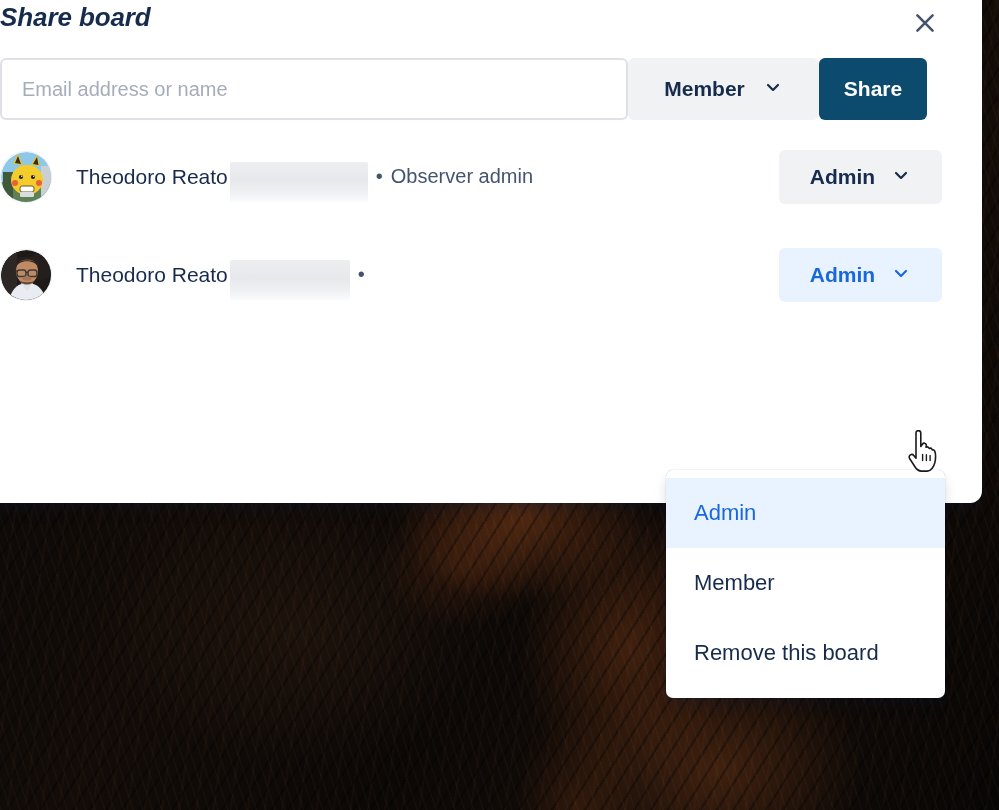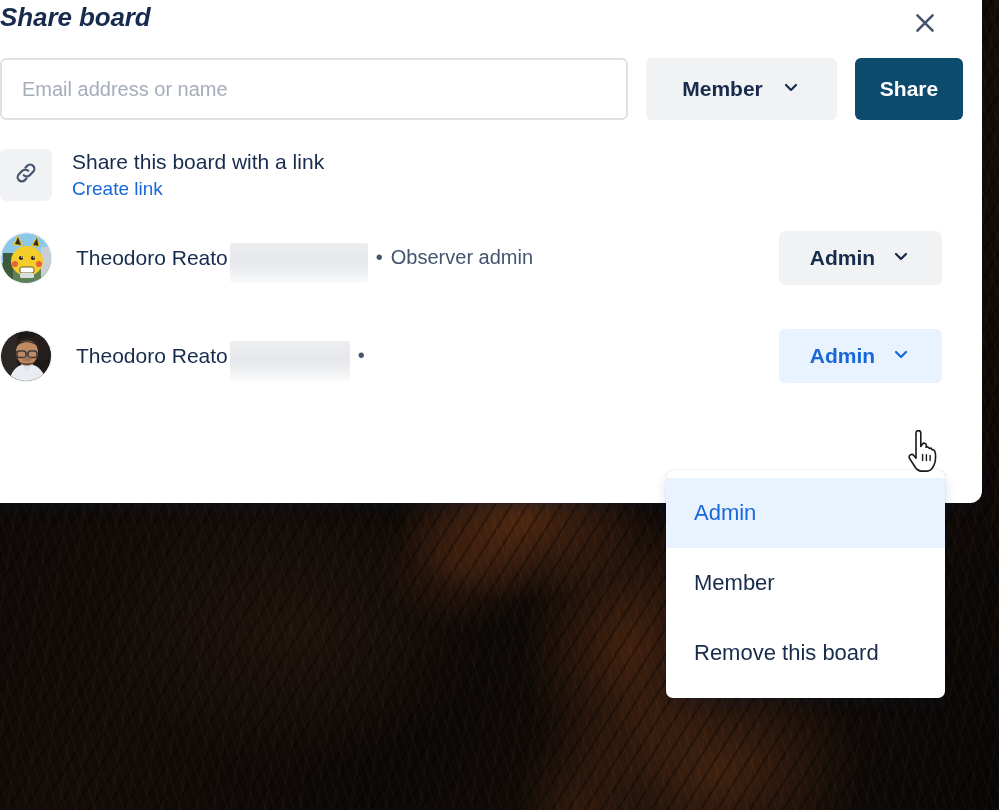--- a/index.html
+++ b/index.html
@@ -60,21 +60,21 @@
   #close-button {
     width: 34px; height: 34px;
     display: flex; align-items: center; justify-content: center;
     border: none; background: transparent; cursor: pointer;
     border-radius: 4px; margin-right: 22px; margin-top: 6px;
   }
   #close-button svg { display: block; }
 
   
   .invite-row {
-    display: flex; align-items: stretch; gap: 18px;
+    display: flex; align-items: stretch; 
     margin-top: 14px; height: 62px;
     padding-left: 0px;
   }
   #share-email-input {
     flex: 0 0 628px;
     height: 62px;
     border: 2px solid #dfe1e6;
     border-radius: 6px;
     background: #ffffff;
     font-family: "Liberation Sans", sans-serif;
@@ -216,34 +216,20 @@
         <span>
           <svg width="20" height="20" viewBox="0 0 24 24" fill="none" aria-hidden="true">
             <path d="M6 9.5 L12 15.5 L18 9.5" stroke="#172b4d" stroke-width="2.6" stroke-linecap="round" stroke-linejoin="round"></path>
           </svg>
         </span>
       </button>
 
       <button id="share-submit-button">Share</button>
     </div>
 
-    <div class="link-row">
-      <div id="link-icon-box">
-        <span>
-          <svg width="28" height="28" viewBox="0 0 24 24" fill="none" aria-hidden="true">
-            <path d="M10.1 13.9a3.6 3.6 0 0 0 5.1 0l2.9-2.9a3.6 3.6 0 1 0-5.1-5.1l-1.4 1.4" stroke="#44546f" stroke-width="1.9" stroke-linecap="round" stroke-linejoin="round"></path>
-            <path d="M13.9 10.1a3.6 3.6 0 0 0-5.1 0l-2.9 2.9a3.6 3.6 0 1 0 5.1 5.1l1.4-1.4" stroke="#44546f" stroke-width="1.9" stroke-linecap="round" stroke-linejoin="round"></path>
-          </svg>
-        </span>
-      </div>
-      <div class="link-text-col">
-        <div id="link-title">Share this board with a link</div>
-        <button id="create-link-button">Create link</button>
-      </div>
-    </div>
 
     <div class="member-list">
 
       <div class="member-row">
         <div class="avatar">
           <svg width="52" height="52" viewBox="0 0 52 52" aria-hidden="true">
             <defs>
                 <clipPath id="c1">
                   <circle cx="26" cy="26" r="26"></circle>
                 </clipPath>

